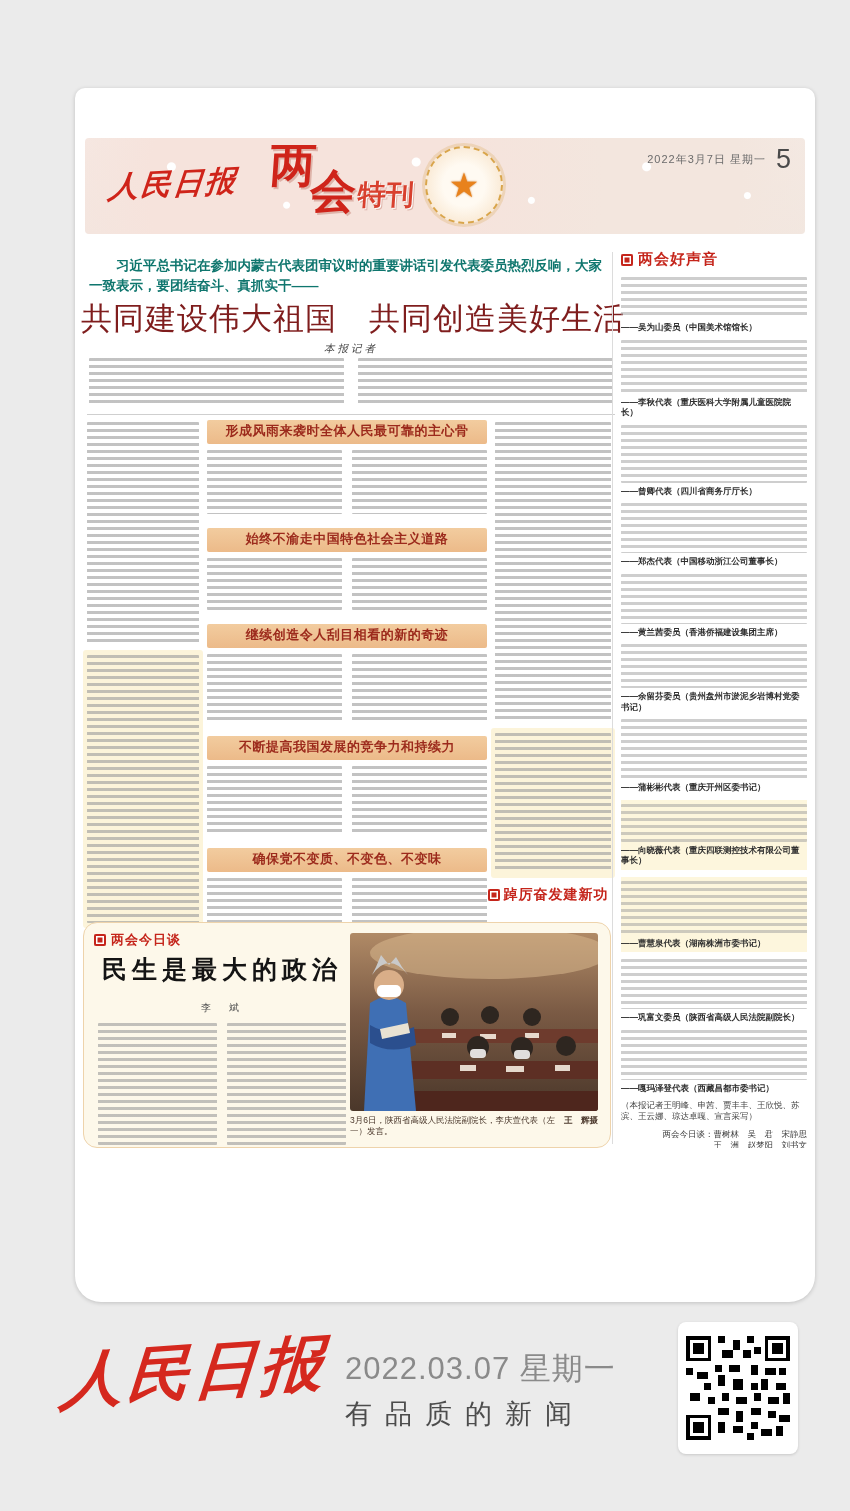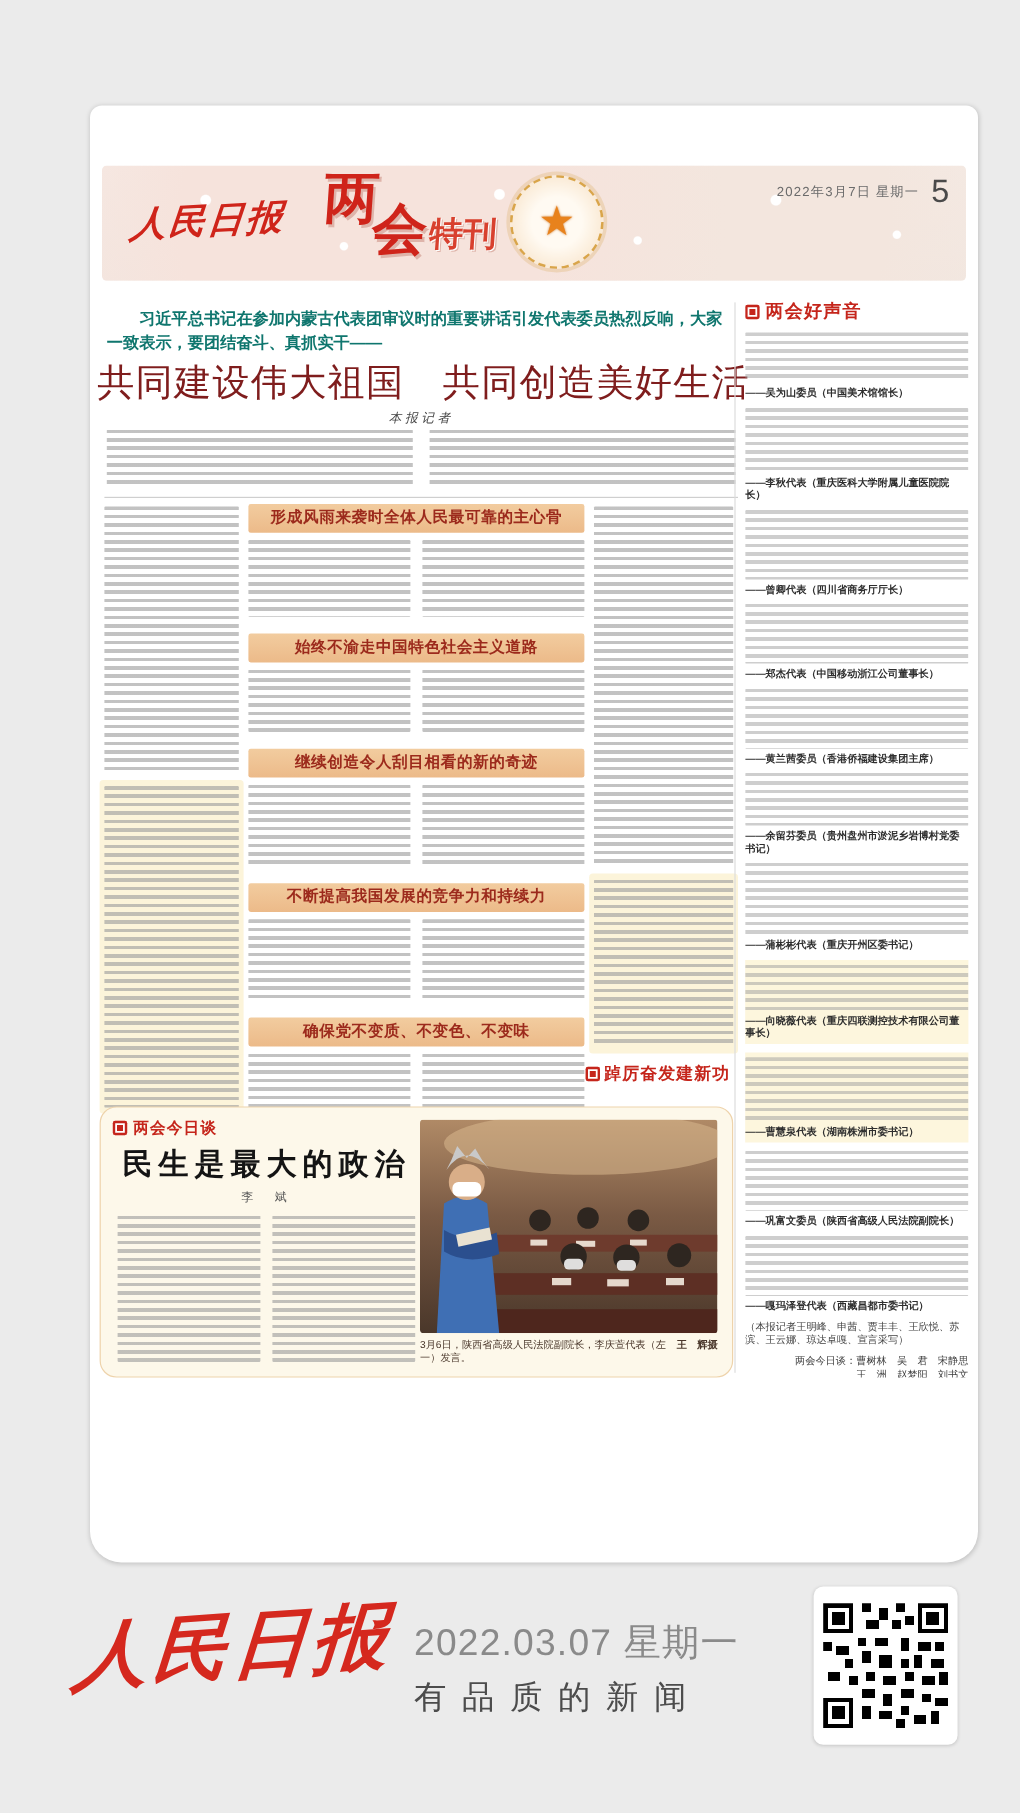--- a/index.html
+++ b/index.html
@@ -126,21 +126,21 @@
   }
   .feat-label{
     display:flex;align-items:center;gap:5px;
     font-size:13px;font-weight:900;color:#c5251b;letter-spacing:1px;
   }
   .feat-left{position:absolute;left:14px;top:30px;width:248px;}
   .feat-head{
     font-family:"Liberation Serif","DejaVu Serif",serif;
     font-size:25px;font-weight:900;color:#141414;letter-spacing:5px;text-align:center;
   }
-  .feat-by{font-size:10px;color:#555;text-align:center;margin:5px 0 8px;letter-spacing:4px;}
+  .feat-by{font-size:10px;color:#555;text-align:center;margin:15px 0 8px;letter-spacing:4px;}
   .feat-body{display:flex;gap:10px;}
   .feat-body .gc{flex:1;}
   .photo{
     position:absolute;right:12px;top:10px;width:248px;height:178px;border-radius:3px;overflow:hidden;
   }
   .caption{
     position:absolute;right:12px;top:192px;width:248px;
     font-size:8.5px;color:#4a372b;line-height:11px;display:flex;justify-content:space-between;gap:6px;
   }
   .caption .cred{white-space:nowrap;font-weight:bold;}

